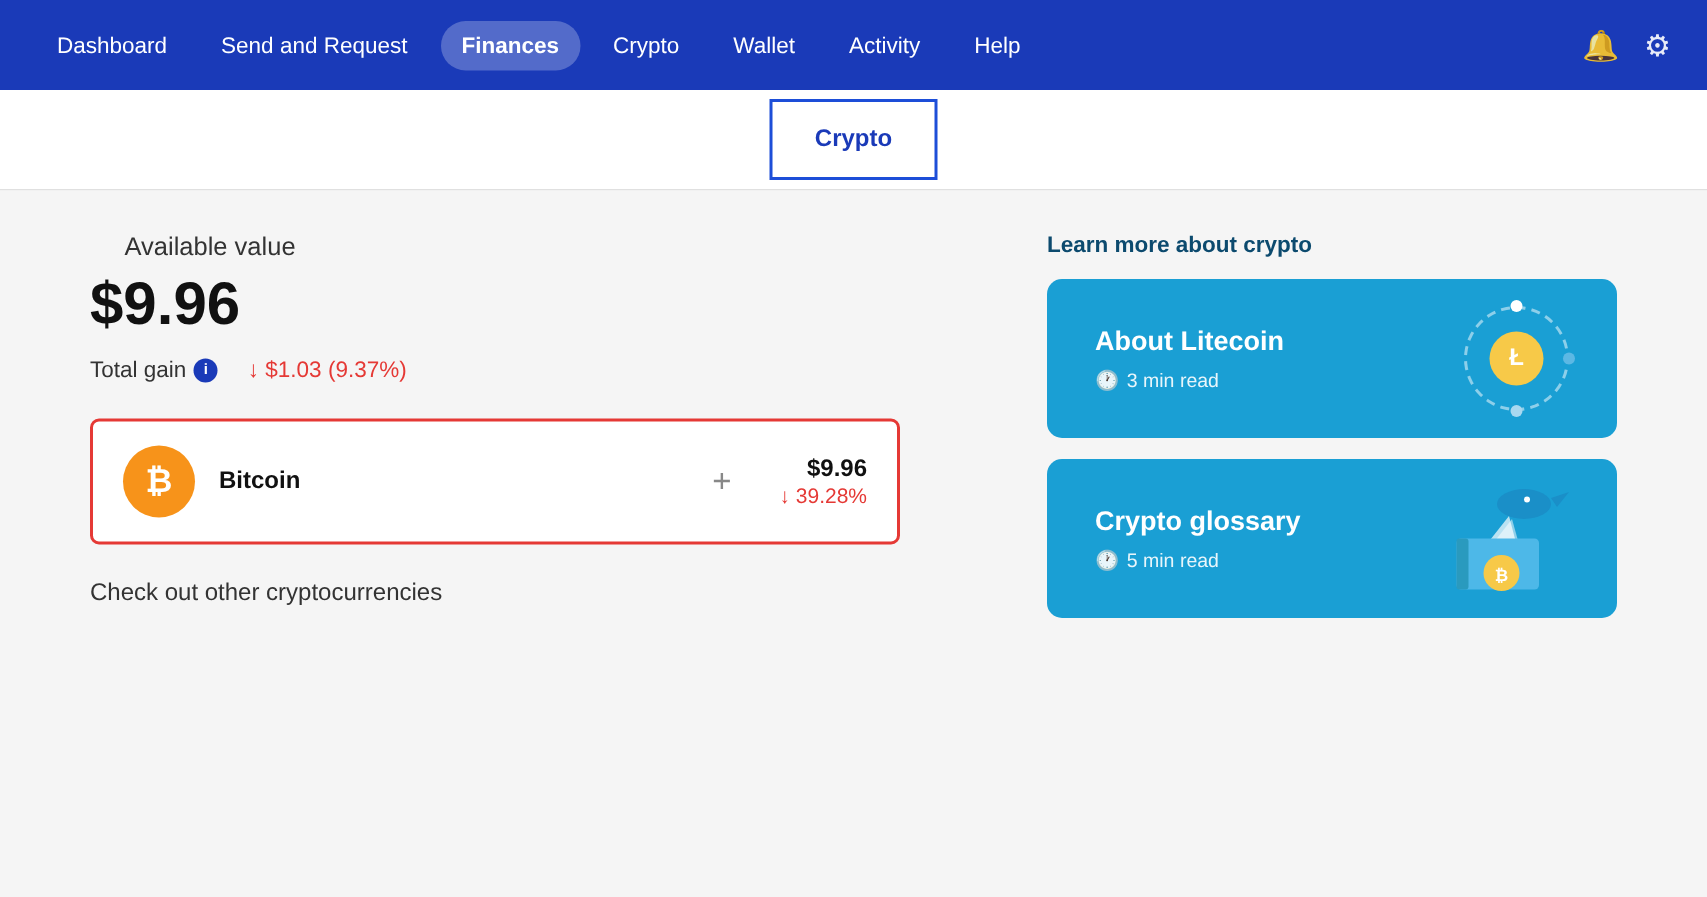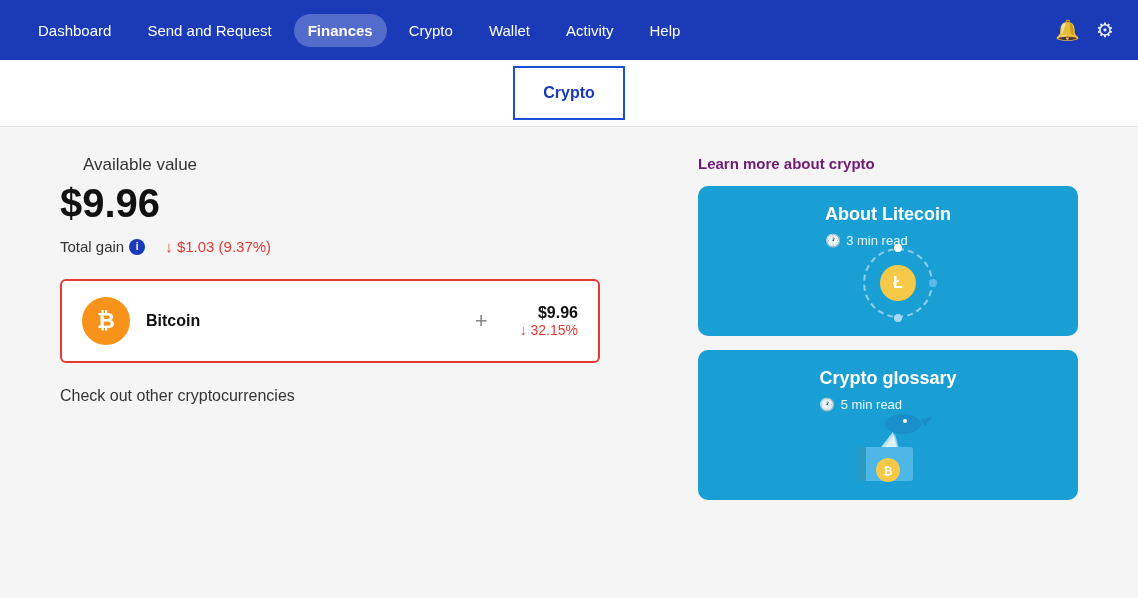--- a/index.html
+++ b/index.html
@@ -185,36 +185,35 @@
     }
 
     
     .right-panel {
       width: 380px;
       flex-shrink: 0;
     }
     .learn-label {
       font-size: 15px;
       font-weight: bold;
-      color: #701a75;
+      color: #0c4a6e;
       margin-bottom: 14px;
     }
     .learn-card {
       background: #1a9fd4;
       border-radius: 10px;
-      padding: 18px 20px;
+      padding: 18px 32px;
       margin-bottom: 14px;
       display: flex;
       align-items: center;
       justify-content: space-between;
       color: #fff;
       position: relative;
       overflow: hidden;
       min-height: 90px;
-      flex-direction: column;
     }
     .learn-card-text {}
     .learn-card-title {
       font-size: 18px;
       font-weight: bold;
       color: #fff;
       margin-bottom: 8px;
     }
     .learn-card-time {
       font-size: 13px;
@@ -316,21 +315,21 @@
       </div>
       <div class="gain-value">↓ $1.03 (9.37%)</div>
     </div>
 
     <div class="bitcoin-card">
       <div class="btc-icon">₿</div>
       <div class="btc-name">Bitcoin</div>
       <div class="btc-plus">+</div>
       <div class="btc-value-col">
         <div class="btc-usd">$9.96</div>
-        <div class="btc-pct">↓ 32.15%</div>
+        <div class="btc-pct">↓ 39.28%</div>
       </div>
     </div>
 
     <div class="check-other">Check out other cryptocurrencies</div>
   </div>
 
   <div class="right-panel">
     <div class="learn-label">Learn more about crypto</div>
 
     <div class="learn-card">

